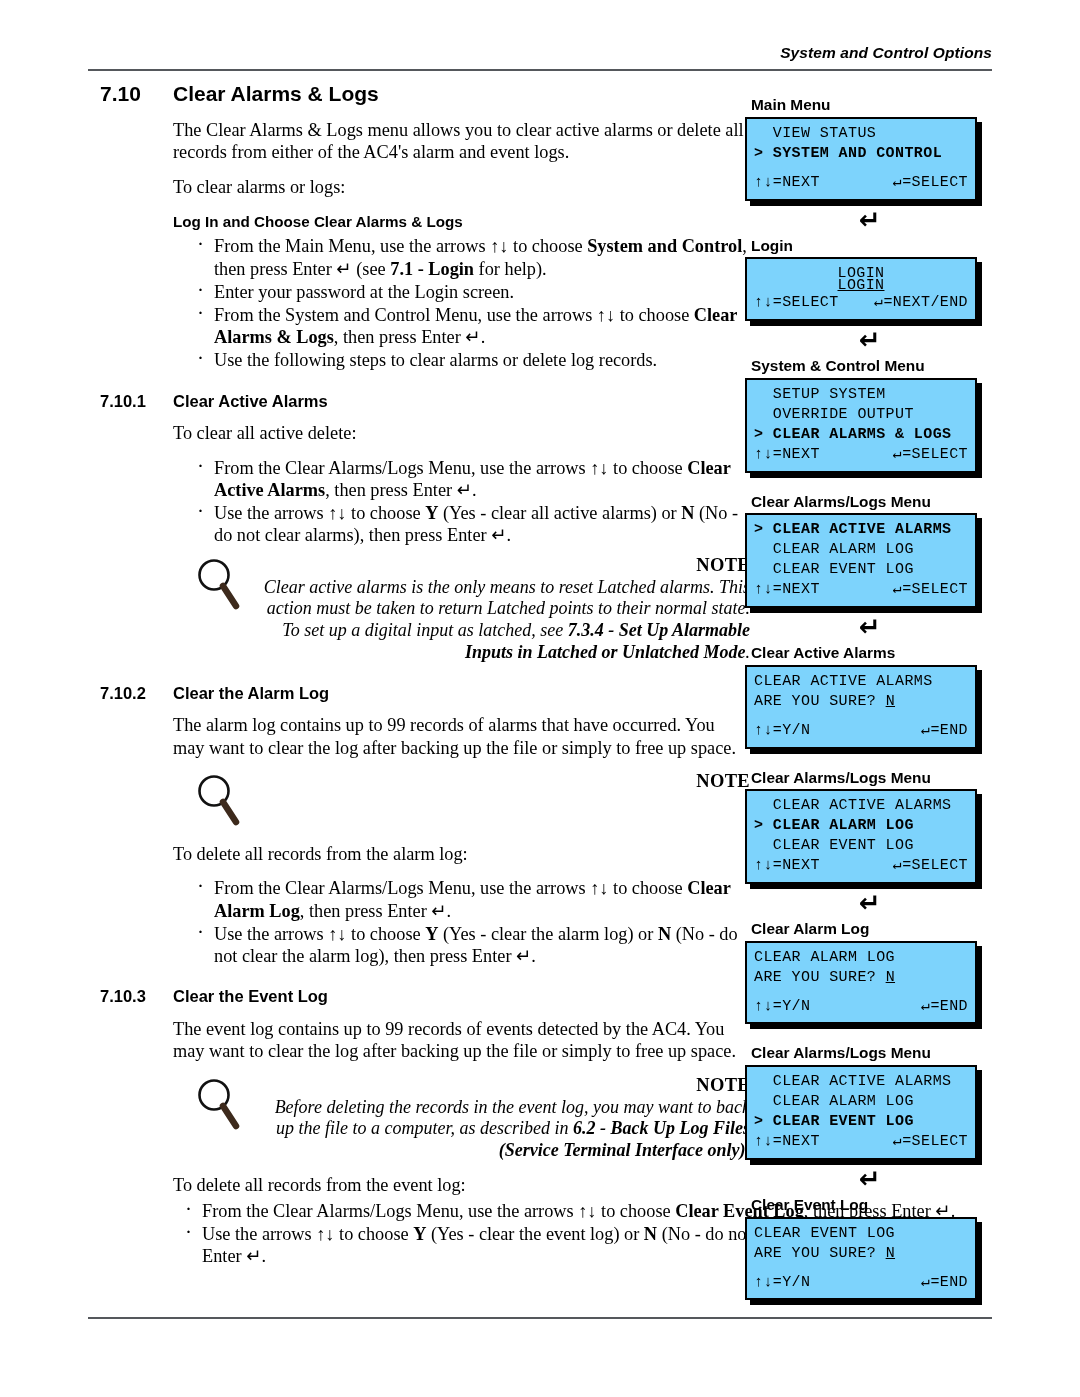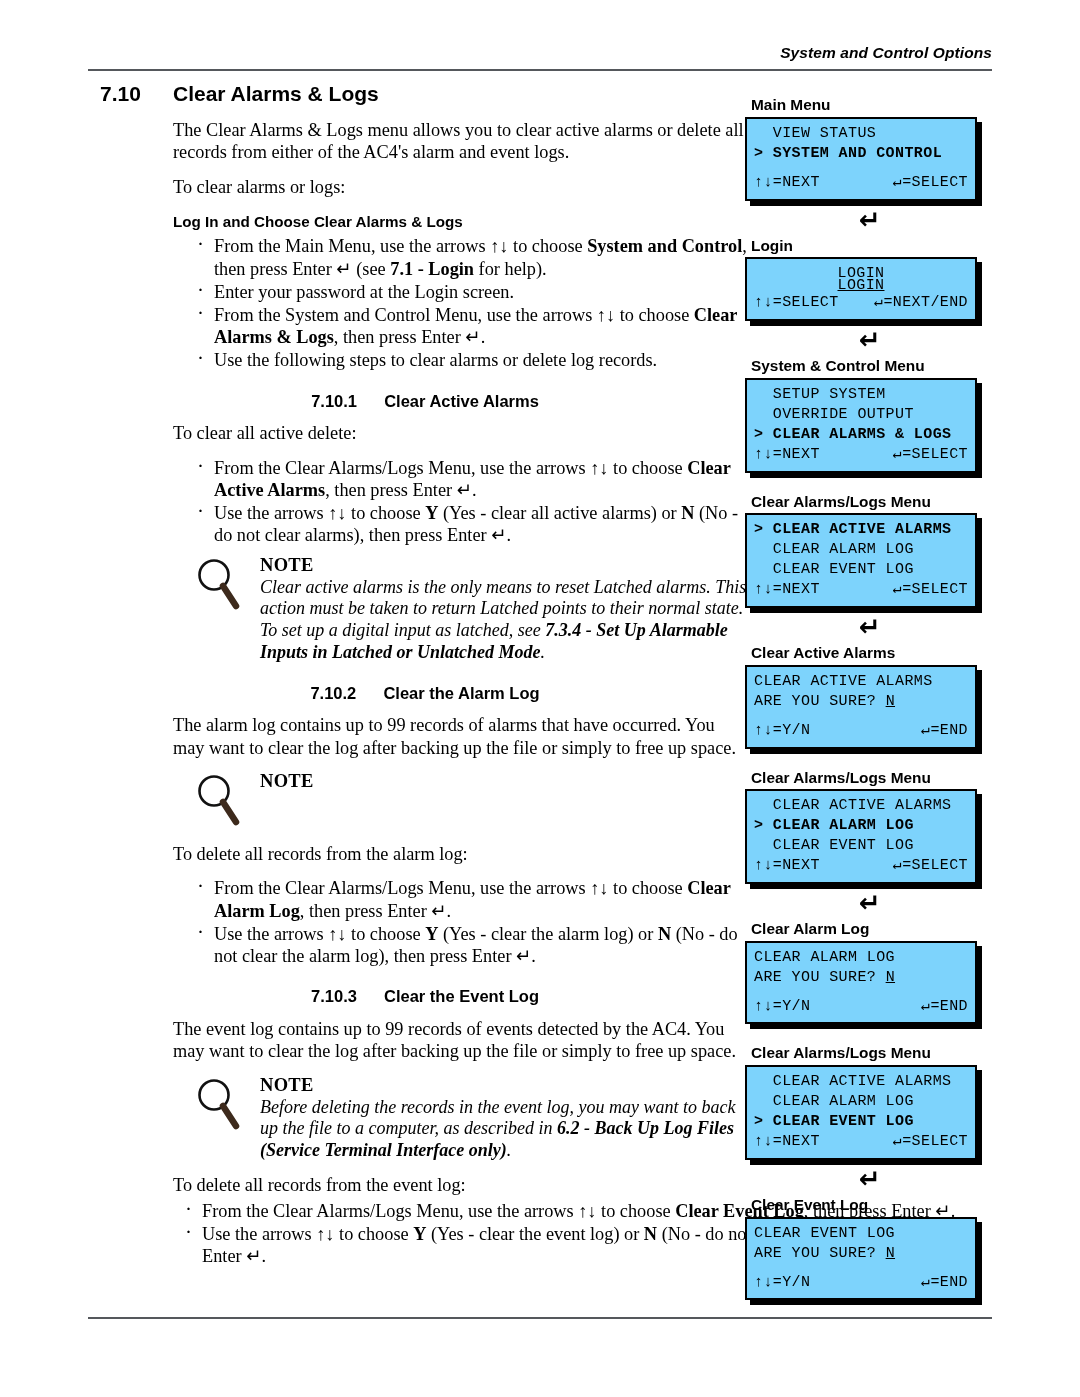--- a/index.html
+++ b/index.html
@@ -48,21 +48,20 @@
     font-weight: bold; font-size: 21px;
     margin: 0 0 13px 0; line-height: 1.15;
     display: flex;
   }
   .h2 .num { width: 73px; flex: 0 0 73px; }
   .h3 {
     font-family: "Liberation Sans", sans-serif;
     font-weight: bold; font-size: 16.5px;
     margin: 20px 0 11px 0; line-height: 1.2;
     display: flex;
-    justify-content: center;
   }
   .h3 .num { width: 73px; flex: 0 0 73px; }
   .h4 {
     font-family: "Liberation Sans", sans-serif;
     font-weight: bold; font-size: 15.2px;
     margin: 15px 0 4px 73px; line-height: 1.2;
   }
   p.body {
     margin: 0 0 12px 73px;
     font-size: 18.3px; line-height: 1.22;
@@ -82,20 +81,21 @@
     position: absolute; left: 2px; top: -2px;
     font-size: 21px; line-height: 1.1;
   }
   b, .b { font-weight: bold; }
 
   
   .note {
     position: relative;
     margin: 8px 0 12px 95px;
     min-height: 60px;
+    text-align: right;
   }
   .note .mag {
     position: absolute; left: 0px; top: 3px;
     width: 46px; height: 54px;
   }
   .note .nbody { margin-left: 65px; }
   .note .ntitle {
     font-family: "Liberation Serif", serif;
     font-weight: bold; font-size: 18.5px;
     letter-spacing: .3px;

